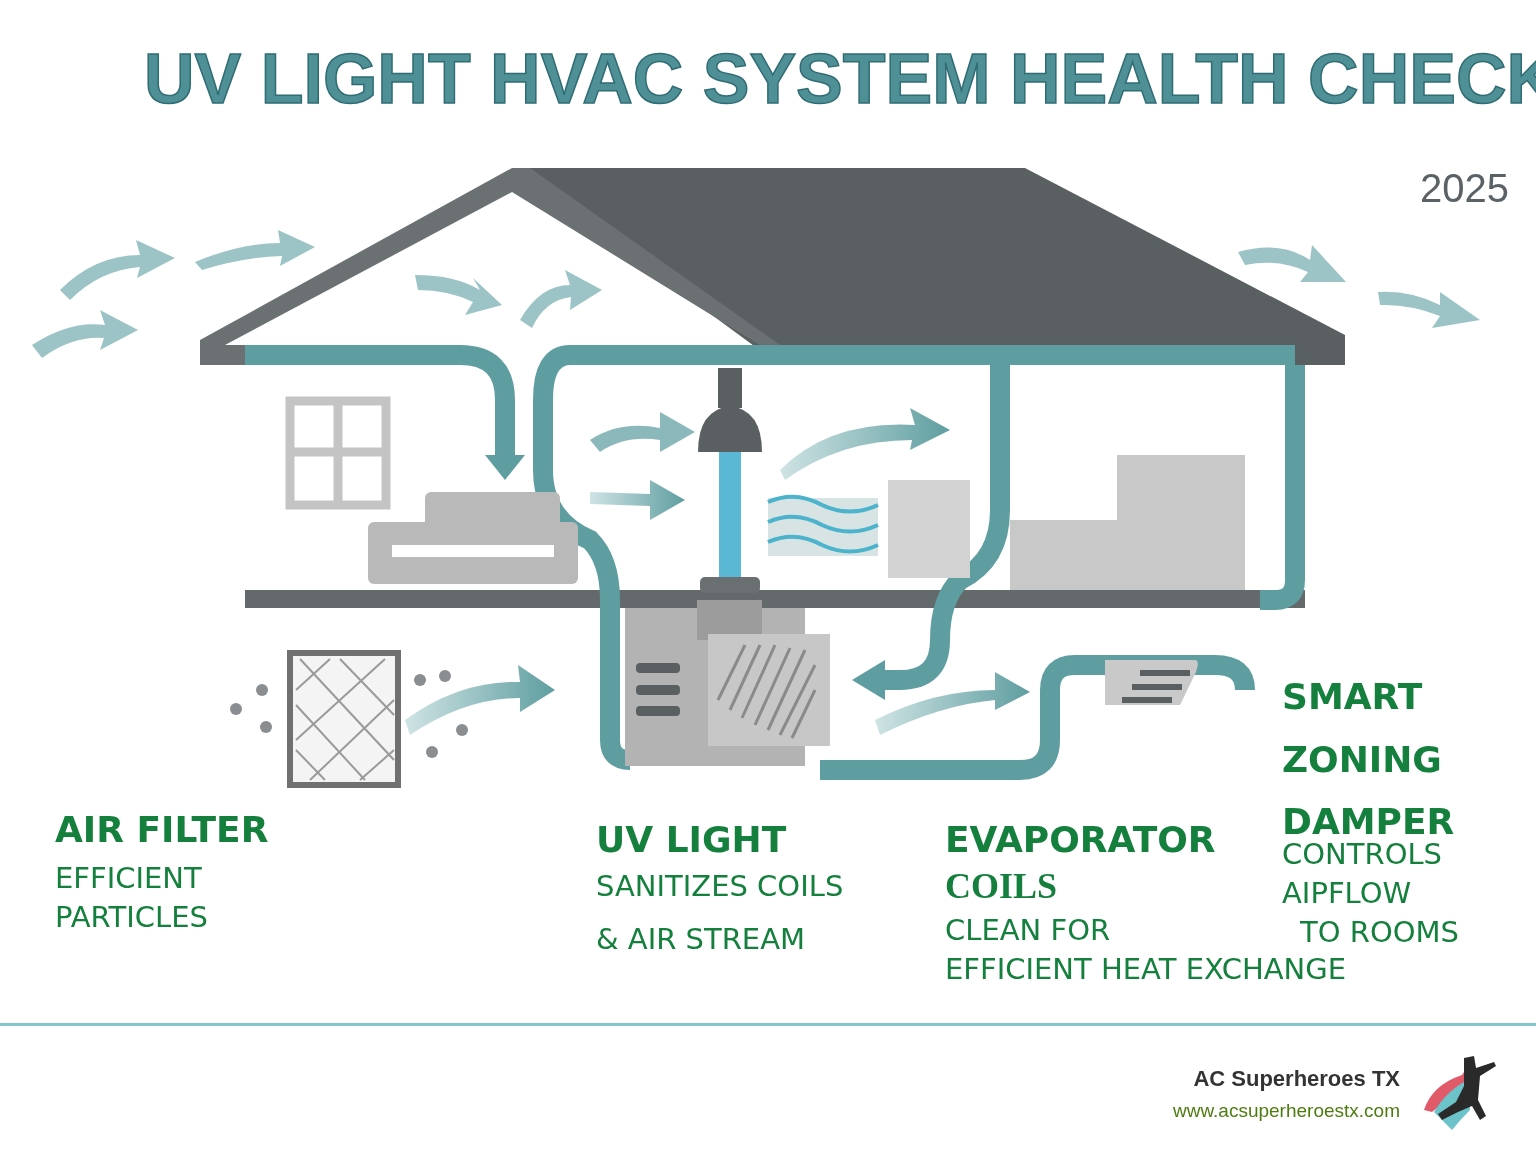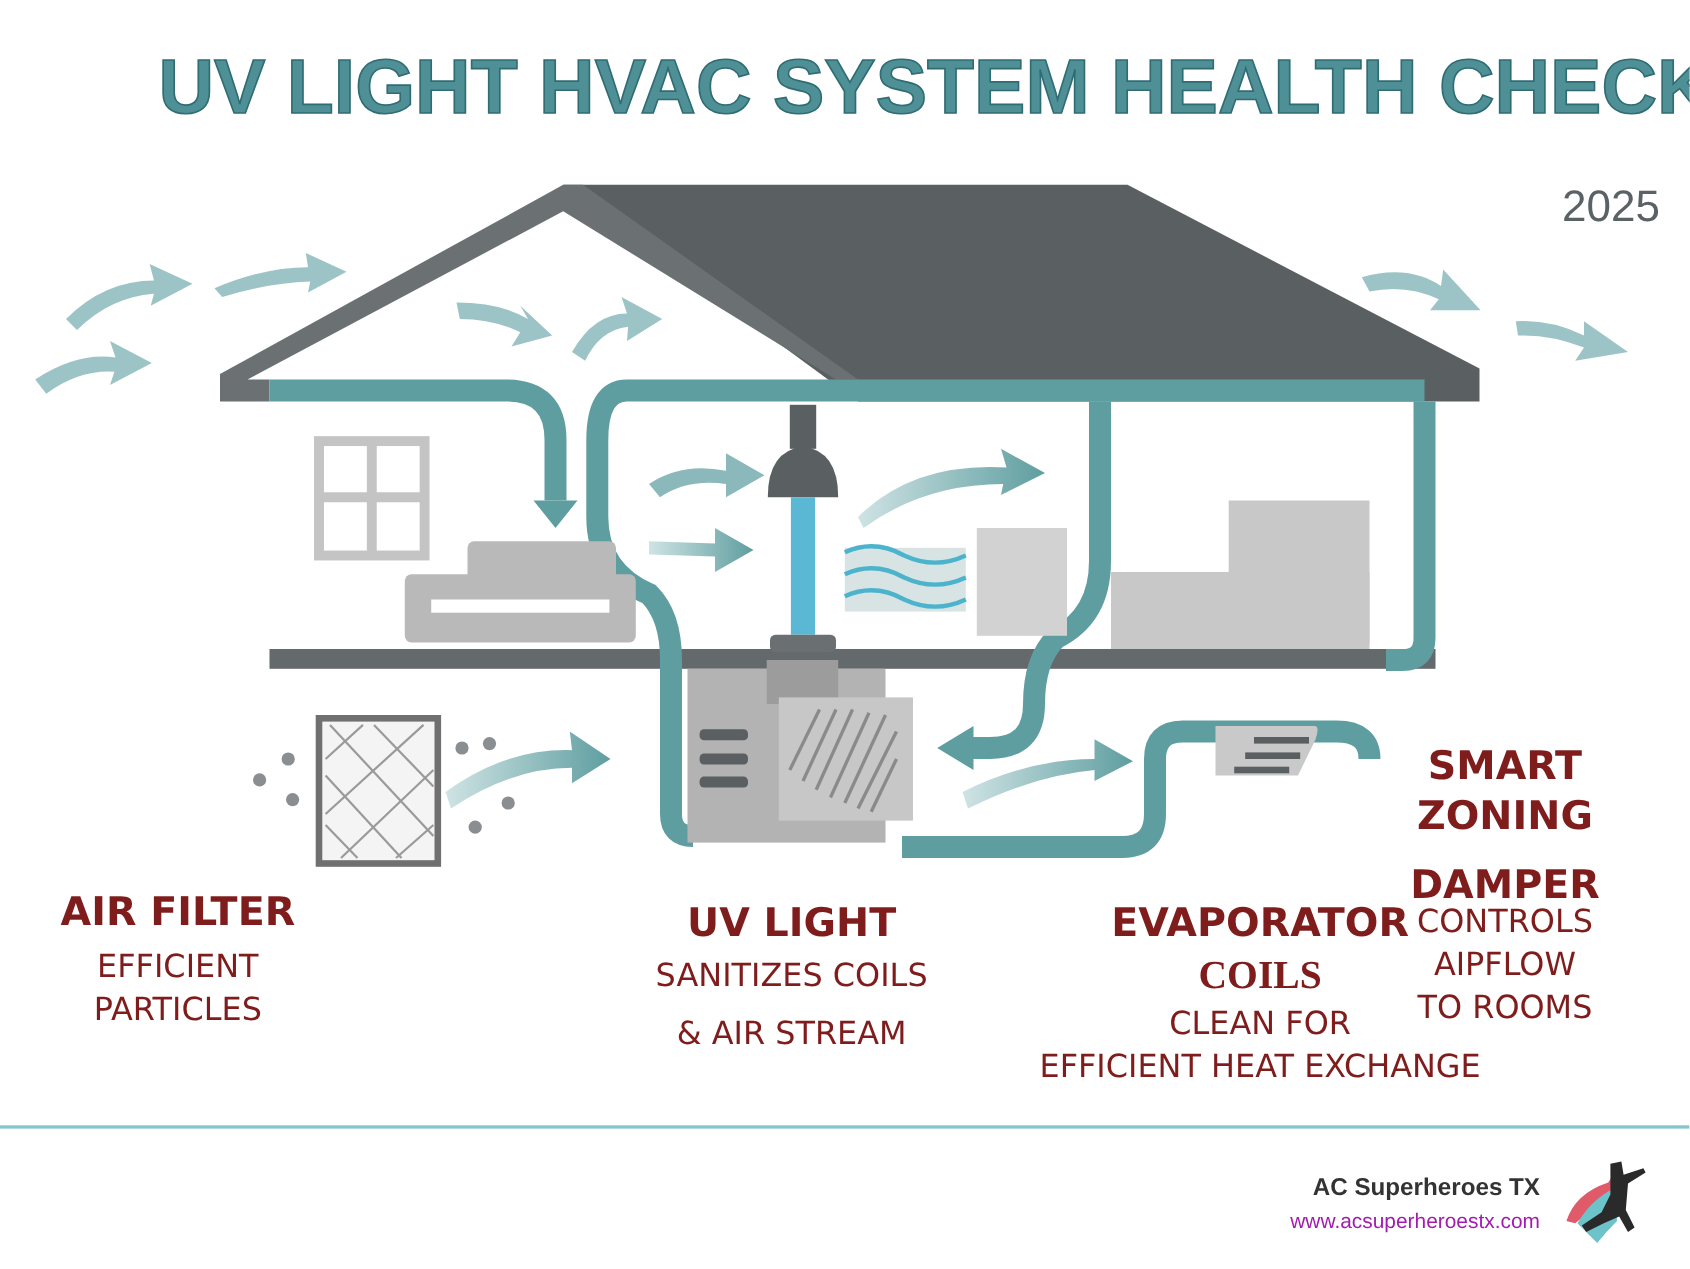--- a/index.html
+++ b/index.html
@@ -1,25 +1,25 @@
 <!DOCTYPE html>
 <html><head>
 <meta charset="utf-8">
 <style>
   html,body{margin:0;padding:0;background:#ffffff;}
   body{width:1536px;height:1154px;position:relative;overflow:hidden;font-family:"Liberation Sans",sans-serif;}
   .title{position:absolute;left:144px;top:44px;font-family:"Liberation Sans",sans-serif;font-weight:700;font-size:70px;letter-spacing:0px;color:#4e9096;-webkit-text-stroke:1.5px #2f6c74;white-space:nowrap;line-height:1;}
   .year{position:absolute;left:1420px;top:168px;font-size:40px;color:#5a6266;font-family:"Liberation Sans",sans-serif;line-height:1;}
   svg.diagram{position:absolute;left:0;top:0;}
-  .lbl{position:absolute;font-family:"DejaVu Sans",sans-serif;color:#7f1d1d;line-height:1;white-space:nowrap;text-align:center;}
+  .lbl{position:absolute;font-family:"DejaVu Sans",sans-serif;color:#15803d;line-height:1;white-space:nowrap;}
   .lbl .h{font-weight:700;font-size:36px;display:block;}
   .lbl .s{font-size:29px;display:block;}
   .divider{position:absolute;left:0;top:1023px;width:1536px;height:3px;background:#85c5cc;}
   .brand-name{position:absolute;right:136px;top:1066px;font-weight:700;font-size:22px;color:#333;font-family:"Liberation Sans",sans-serif;}
-  .brand-url{position:absolute;right:136px;top:1100px;font-size:19px;color:#a21caf;font-family:"Liberation Sans",sans-serif;}
+  .brand-url{position:absolute;right:136px;top:1100px;font-size:19px;color:#4d7c0f;font-family:"Liberation Sans",sans-serif;}
   .logo{position:absolute;left:1422px;top:1050px;width:84px;height:84px;}
 </style>
 </head>
 <body>
 
 <div class="title">UV LIGHT HVAC SYSTEM HEALTH CHECK</div>
 <div class="year">2025</div>
 
 <svg class="diagram" width="1536" height="1020" viewBox="0 0 1536 1020">
   <defs>
@@ -160,25 +160,25 @@
 
 <div class="lbl" style="left:945px;top:822px;">
   <span class="h">EVAPORATOR</span>
   <span class="h" style="margin-top:10px;font-family:Liberation Serif, serif;">COILS</span>
   <span class="s" style="margin-top:12px;">CLEAN FOR</span>
   <span class="s" style="margin-top:10px;">EFFICIENT HEAT EXCHANGE</span>
 </div>
 
 <div class="lbl" style="left:1282px;top:679px;">
   <span class="h">SMART</span>
-  <span class="h" style="margin-top:10px;">ZONING</span>
+  <span class="h" style="margin-top:27px;">ZONING</span>
   <span class="h" style="margin-top:26px;">DAMPER</span>
   <span class="s" style="">CONTROLS</span>
   <span class="s" style="margin-top:10px;">AIPFLOW</span>
-  <span class="s" style="margin-top:10px;">TO ROOMS</span>
+  <span class="s" style="margin-top:10px;margin-left:18px;">TO ROOMS</span>
 </div>
 
 <div class="divider"></div>
 
 <div class="brand-name">AC Superheroes TX</div>
 <div class="brand-url">www.acsuperheroestx.com</div>
 
 <svg class="logo" viewBox="0 0 84 84">
   <path d="M2 60 Q10 35 40 25 L50 10 L46 40 Q30 45 10 62 Z" fill="#e05a6a"></path>
   <path d="M12 62 Q25 40 46 30 L48 60 Q38 70 30 80 Z" fill="#6cc3c9"></path>

